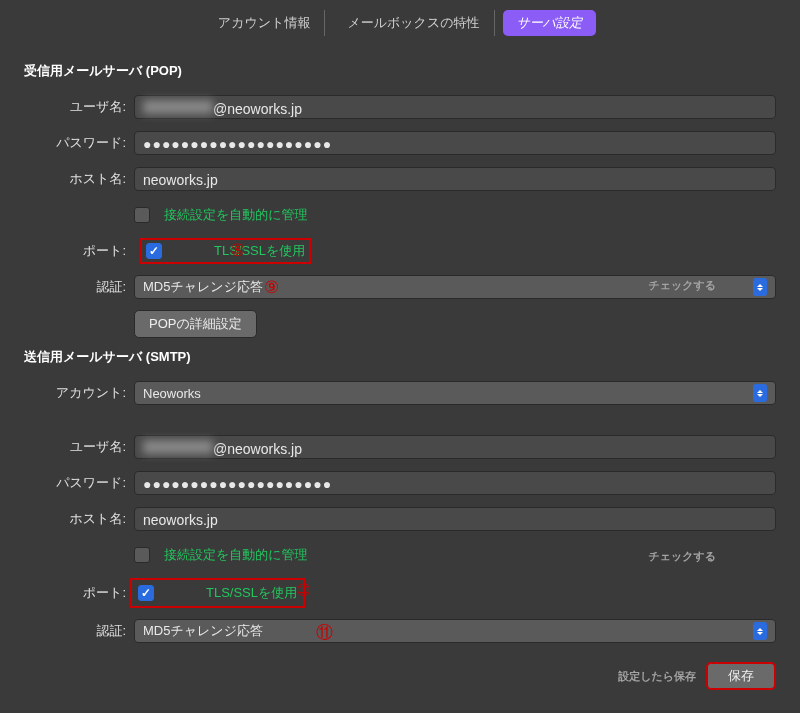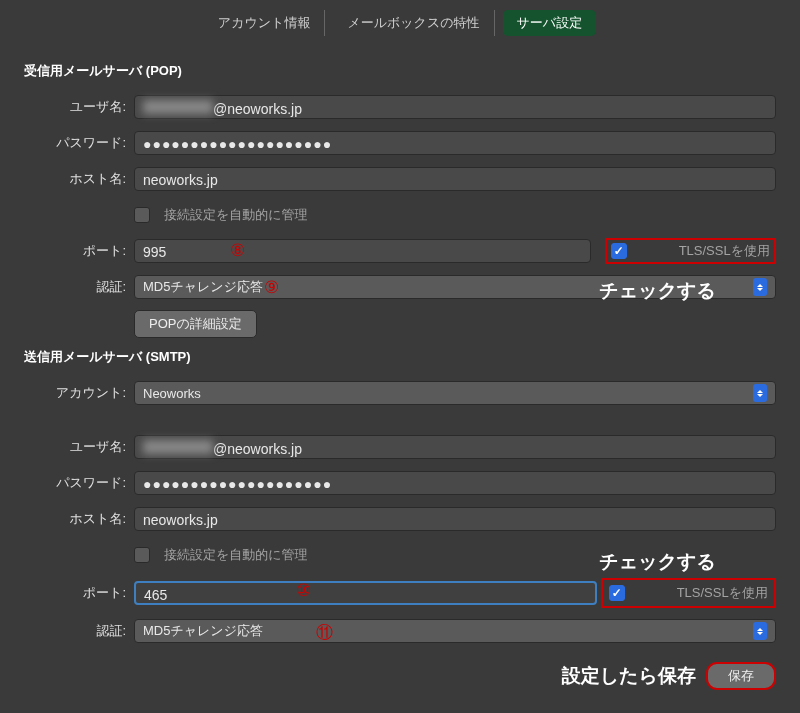--- a/index.html
+++ b/index.html
@@ -19,24 +19,25 @@
     padding: 10px 0 16px 0;
   }
   .tab {
     padding: 4px 14px;
     color: #d0d0d0;
     border-right: 1px solid #666;
     cursor: pointer;
   }
   .tab:last-child { border-right: none; }
   .tab.active {
-    background: #14532d;
+    background: #8b5cf6;
     border-radius: 5px;
     color: #fff;
     border-right: none;
+    font-style: italic;
   }
   .section {
     padding: 0 24px;
   }
   .section-title {
     color: #fff;
     font-weight: 600;
     margin: 10px 0 14px 0;
   }
   .row {
@@ -126,21 +127,21 @@
     border-color: #2b6be0;
   }
   .checkbox.checked::after {
     content: "✓";
     color: #fff;
     font-size: 12px;
     font-weight: bold;
     line-height: 1;
   }
   .check-label {
-    color: #a3a3a3;
+    color: #22c55e;
     margin-left: 6px;
   }
   .btn {
     background: #6a6a6a;
     border: 1px solid #2a2a2a;
     border-radius: 5px;
     color: #eee;
     padding: 3px 14px;
     height: 28px;
     cursor: pointer;
@@ -153,23 +154,23 @@
     margin-left: 6px;
     padding: 2px 4px;
     white-space: nowrap;
   }
   .red-box {
     border: 2px solid #cc0000;
     gap: 46px;
   }
   .annot {
     position: absolute;
-    color: #ffffff;
+    color: #a3a3a3;
     font-weight: bold;
-    font-size: 19px;
+    font-size: 11px;
     pointer-events: none;
   }
   .circled {
     color: #cc0000;
     font-size: 17px;
     font-weight: normal;
     pointer-events: none;
   }
   .blurred {
     filter: blur(4px);
@@ -229,21 +230,20 @@
     <div class="label"></div>
     <div class="field">
       <span class="checkbox"></span>
       <span class="check-label">接続設定を自動的に管理</span>
     </div>
   </div>
 
   <div class="row" style="position:relative;">
     <div class="label">ポート:</div>
     <div class="field">
-      <div class="text-input" style="flex:1;">995</div>
       <span class="circled" style="position:absolute; left:96px; top:2px;">⑧</span>
       <div class="tls-box red-box">
         <span class="checkbox checked"></span>
         <span class="check-label">TLS/SSLを使用</span>
       </div>
     </div>
   </div>
 
   <div class="row" style="position:relative;">
     <div class="label">認証:</div>
@@ -308,21 +308,20 @@
     <div class="field">
       <span class="checkbox"></span>
       <span class="check-label">接続設定を自動的に管理</span>
       <span class="annot" style="right:60px; top:3px;">チェックする</span>
     </div>
   </div>
 
   <div class="row" style="position:relative;">
     <div class="label">ポート:</div>
     <div class="field">
-      <div class="text-input focused" style="flex:1;">465</div>
       <span class="circled" style="position:absolute; left:162px; top:2px;">⑩</span>
       <div class="tls-box red-box" style="padding:4px 6px; margin-left:-4px;">
         <span class="checkbox checked"></span>
         <span class="check-label">TLS/SSLを使用</span>
       </div>
     </div>
   </div>
 
   <div class="row" style="position:relative;">
     <div class="label">認証:</div>
@@ -331,14 +330,14 @@
         <span>MD5チャレンジ応答</span>
         <span class="select-arrows"></span>
       </div>
       <span class="circled" style="position:absolute; left:182px; top:2px;">⑪</span>
     </div>
   </div>
 </div>
 
 <div class="save-row">
   <span class="annot" style="position:static;">設定したら保存</span>
-  <div class="btn red-box" style="padding:3px 20px;border-radius:11px;">保存</div>
+  <div class="btn red-box" style="padding:3px 20px;">保存</div>
 </div>
 
 </body></html>

